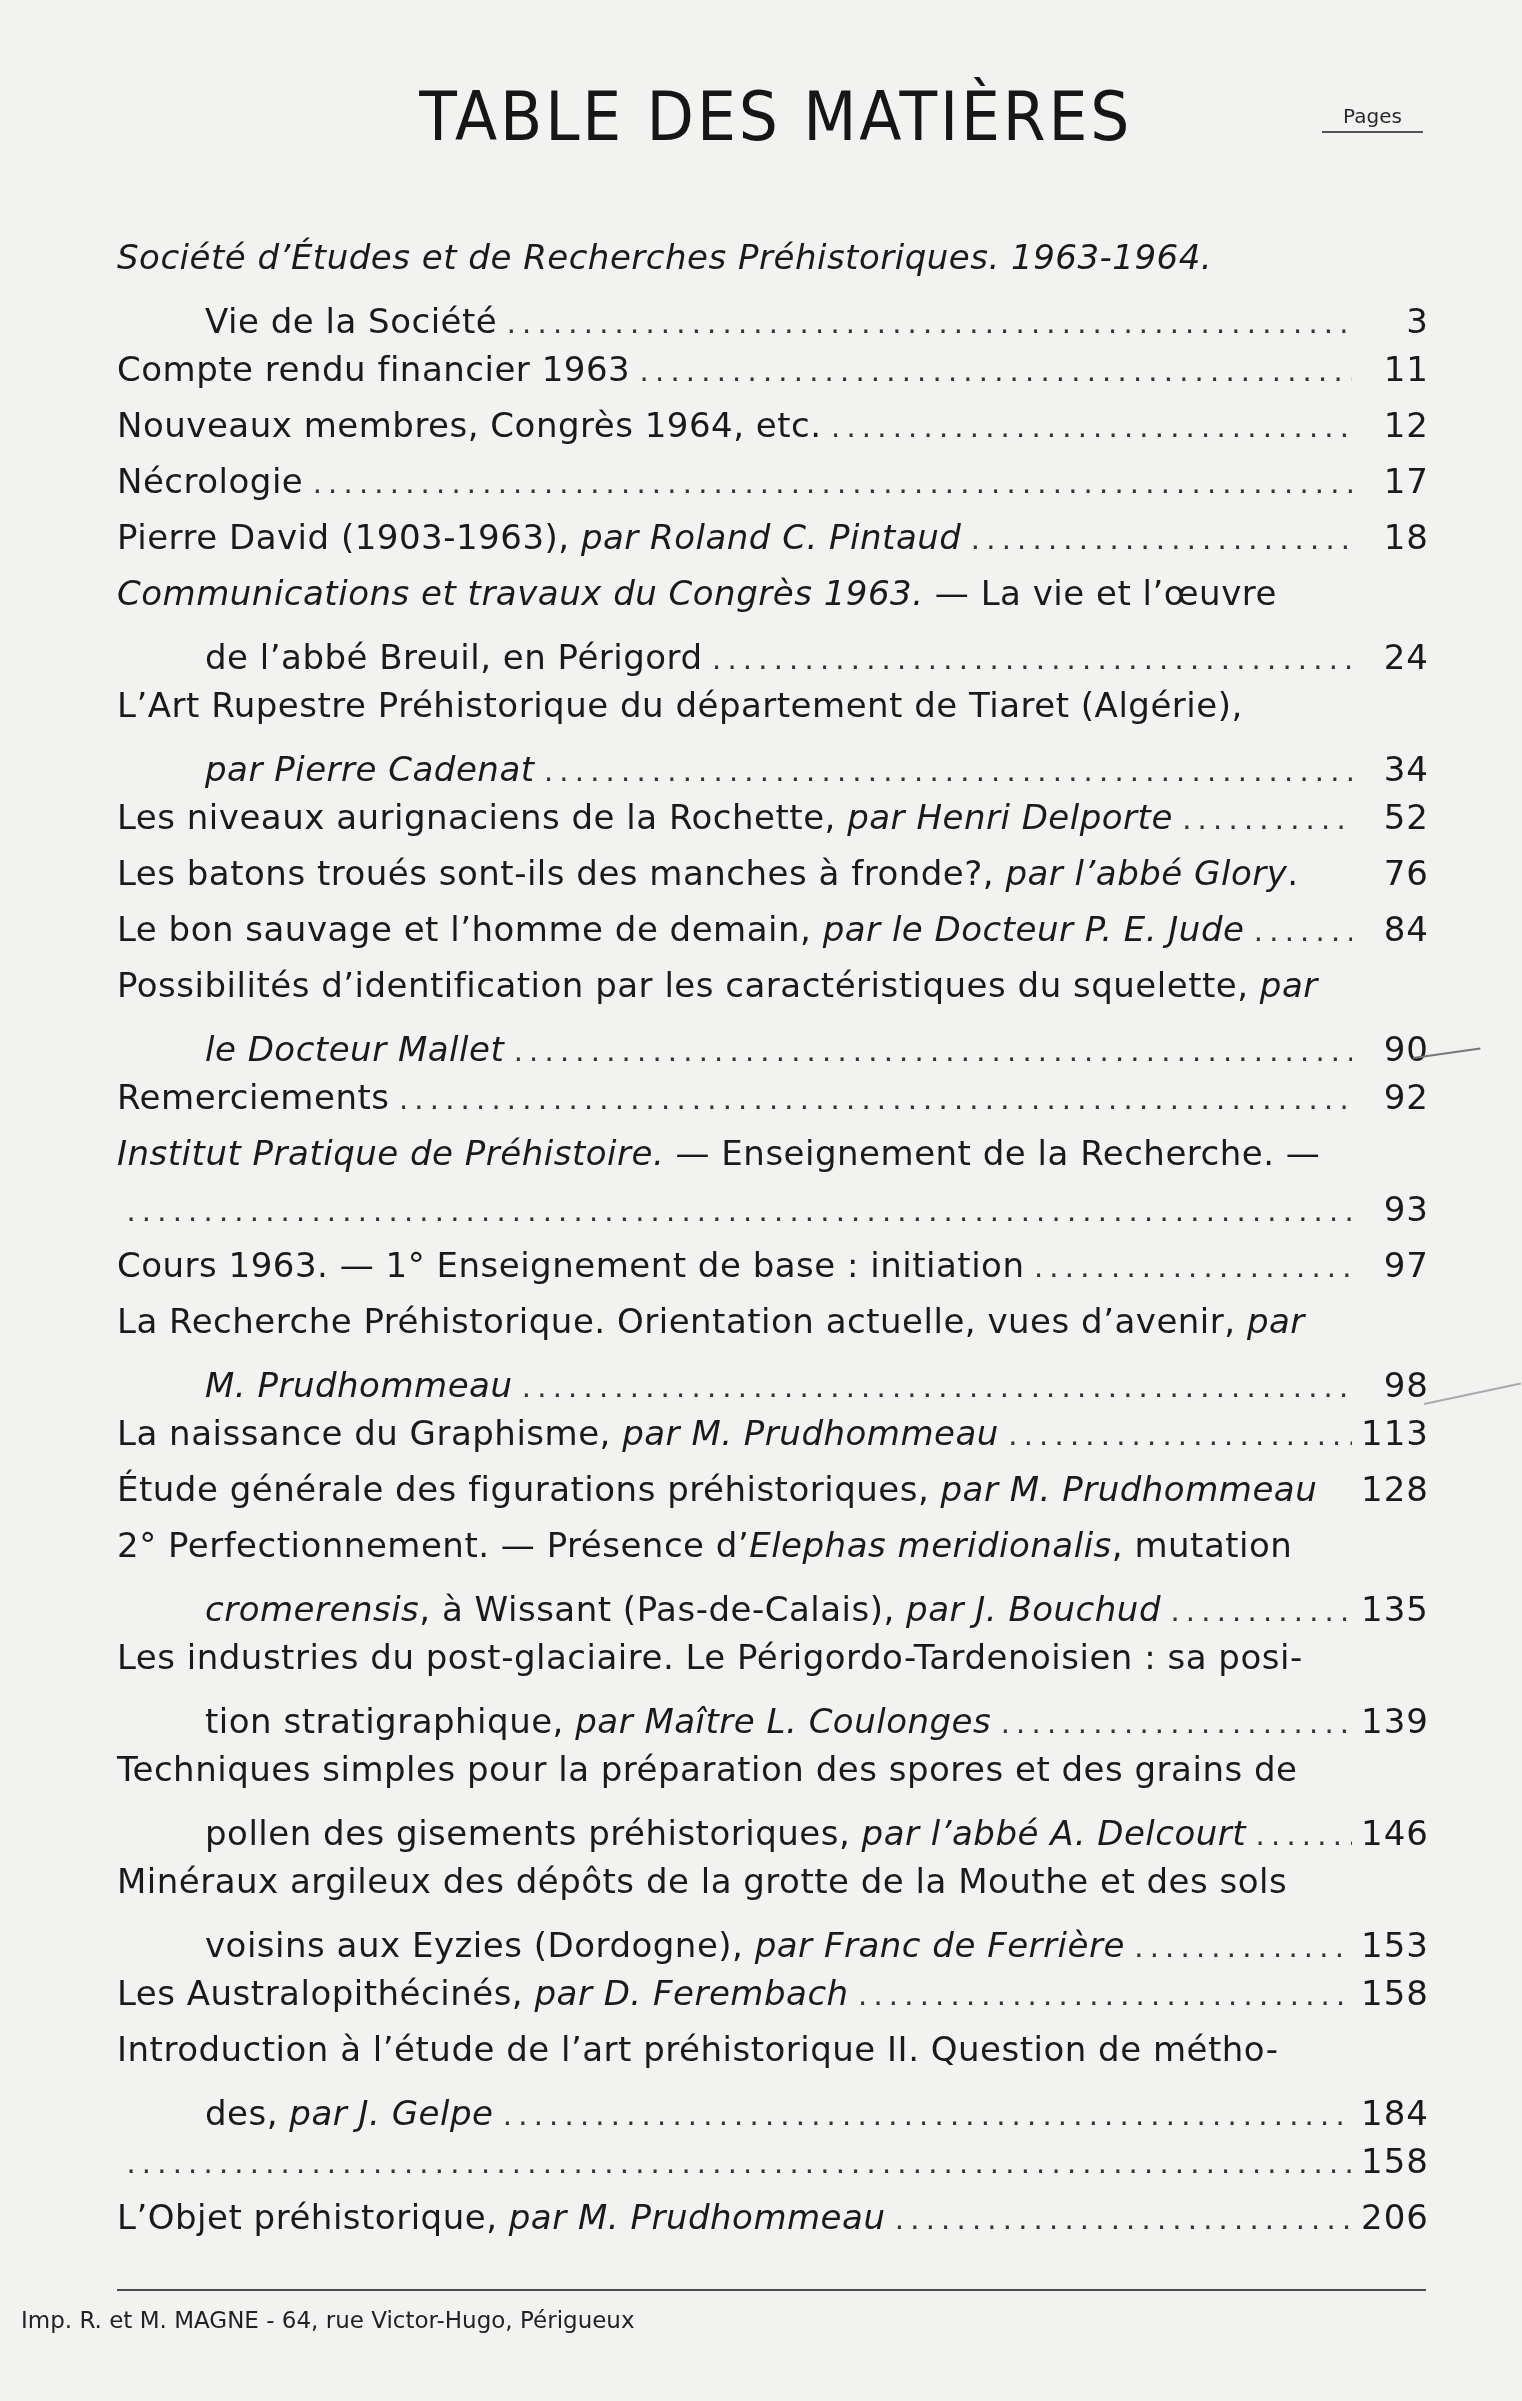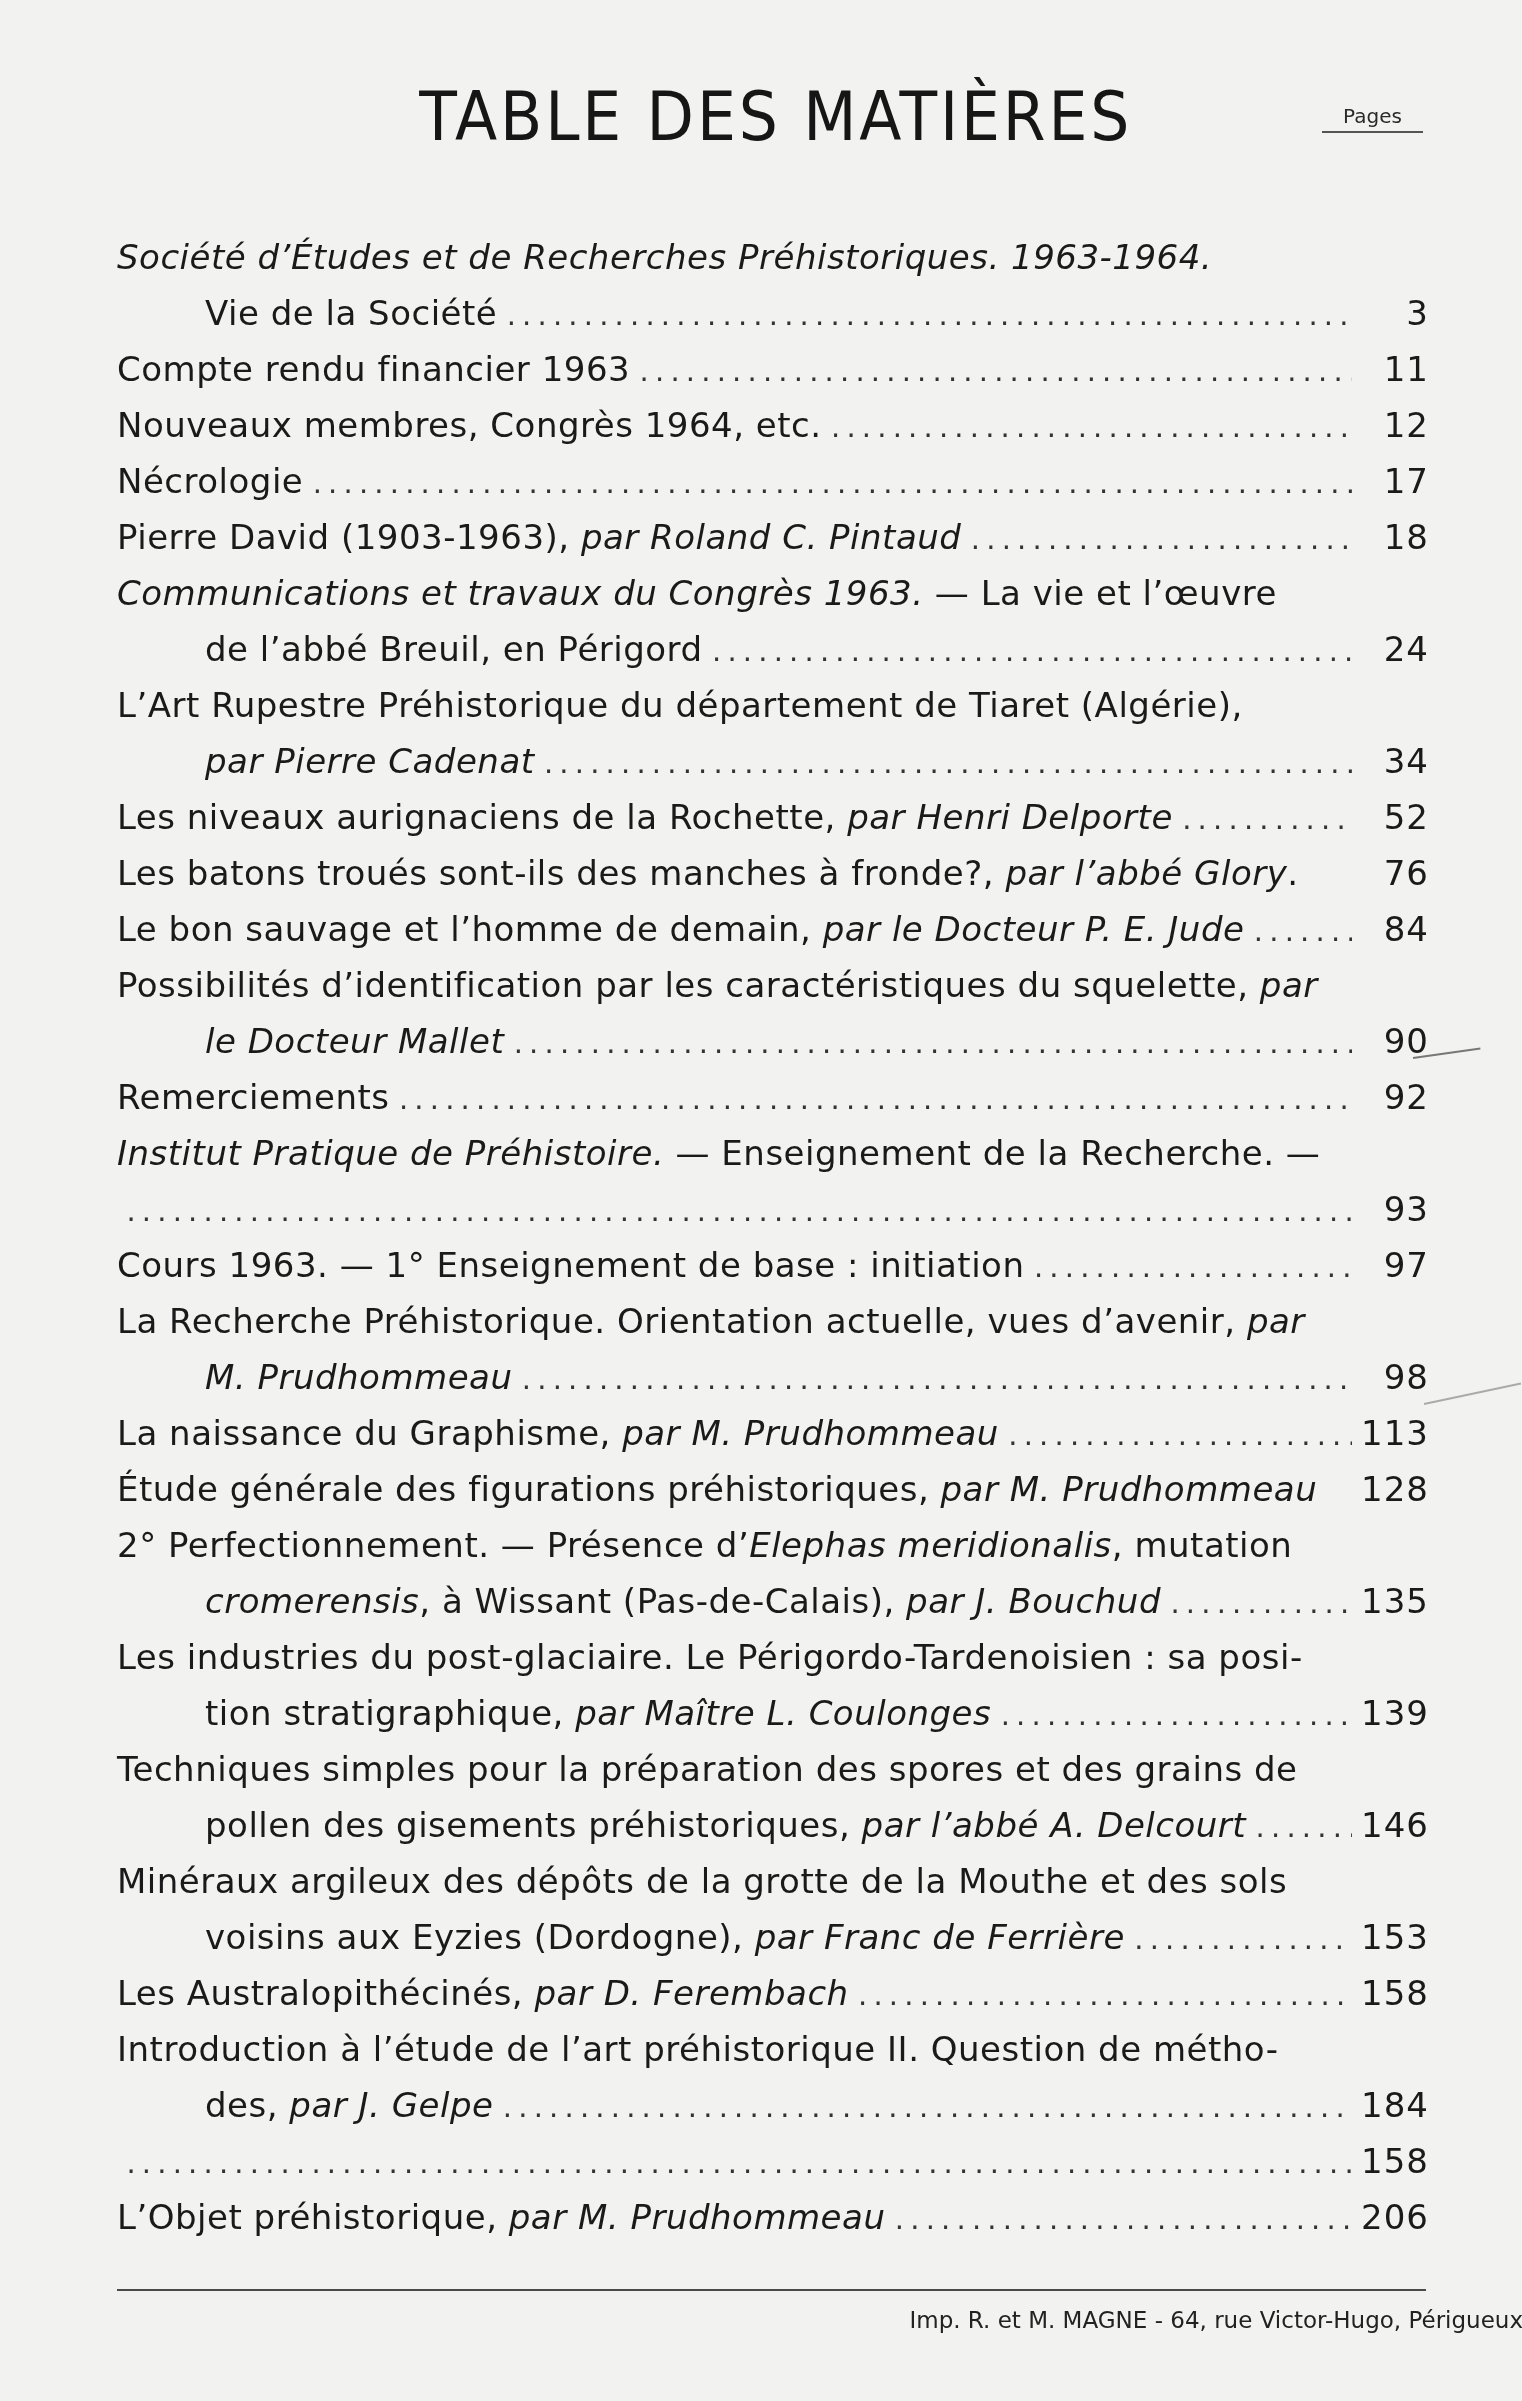--- a/index.html
+++ b/index.html
@@ -41,21 +41,21 @@
   }
   .row {
     position: relative;
     height: 56px;
     line-height: 56px;
     font-size: 34px;
     white-space: nowrap;
     display: flex;
     align-items: baseline;
   }
-  .row.indent .txt { padding-left: 88px; }
+  .row.indent .txt { padding-left: 88px; margin-top: 8px; }
   .txt { flex: 0 0 auto; letter-spacing: 0.5px; }
   .txt i { font-style: italic; }
   .leader {
     flex: 1 1 auto;
     overflow: hidden;
     margin: 0 9.4px;
     color: #333;
     letter-spacing: 6.2px;
     font-size: 29px;
   }
@@ -69,21 +69,21 @@
   .footer-rule {
     position: absolute;
     left: 117px; top: 2289px;
     width: 1309px;
     height: 0;
     border-top: 2.6px solid #4a4a4a;
   }
   .footer-text {
     position: absolute;
     left: 0; right: 0; top: 2307px;
-    text-align: right;
+    text-align: left;
     font-size: 23px;
     color: #222;
     padding-left: 21px;
   }
   .scratch {
     position: absolute;
     height: 1.6px;
     background: #777;
     transform-origin: left center;
   }

